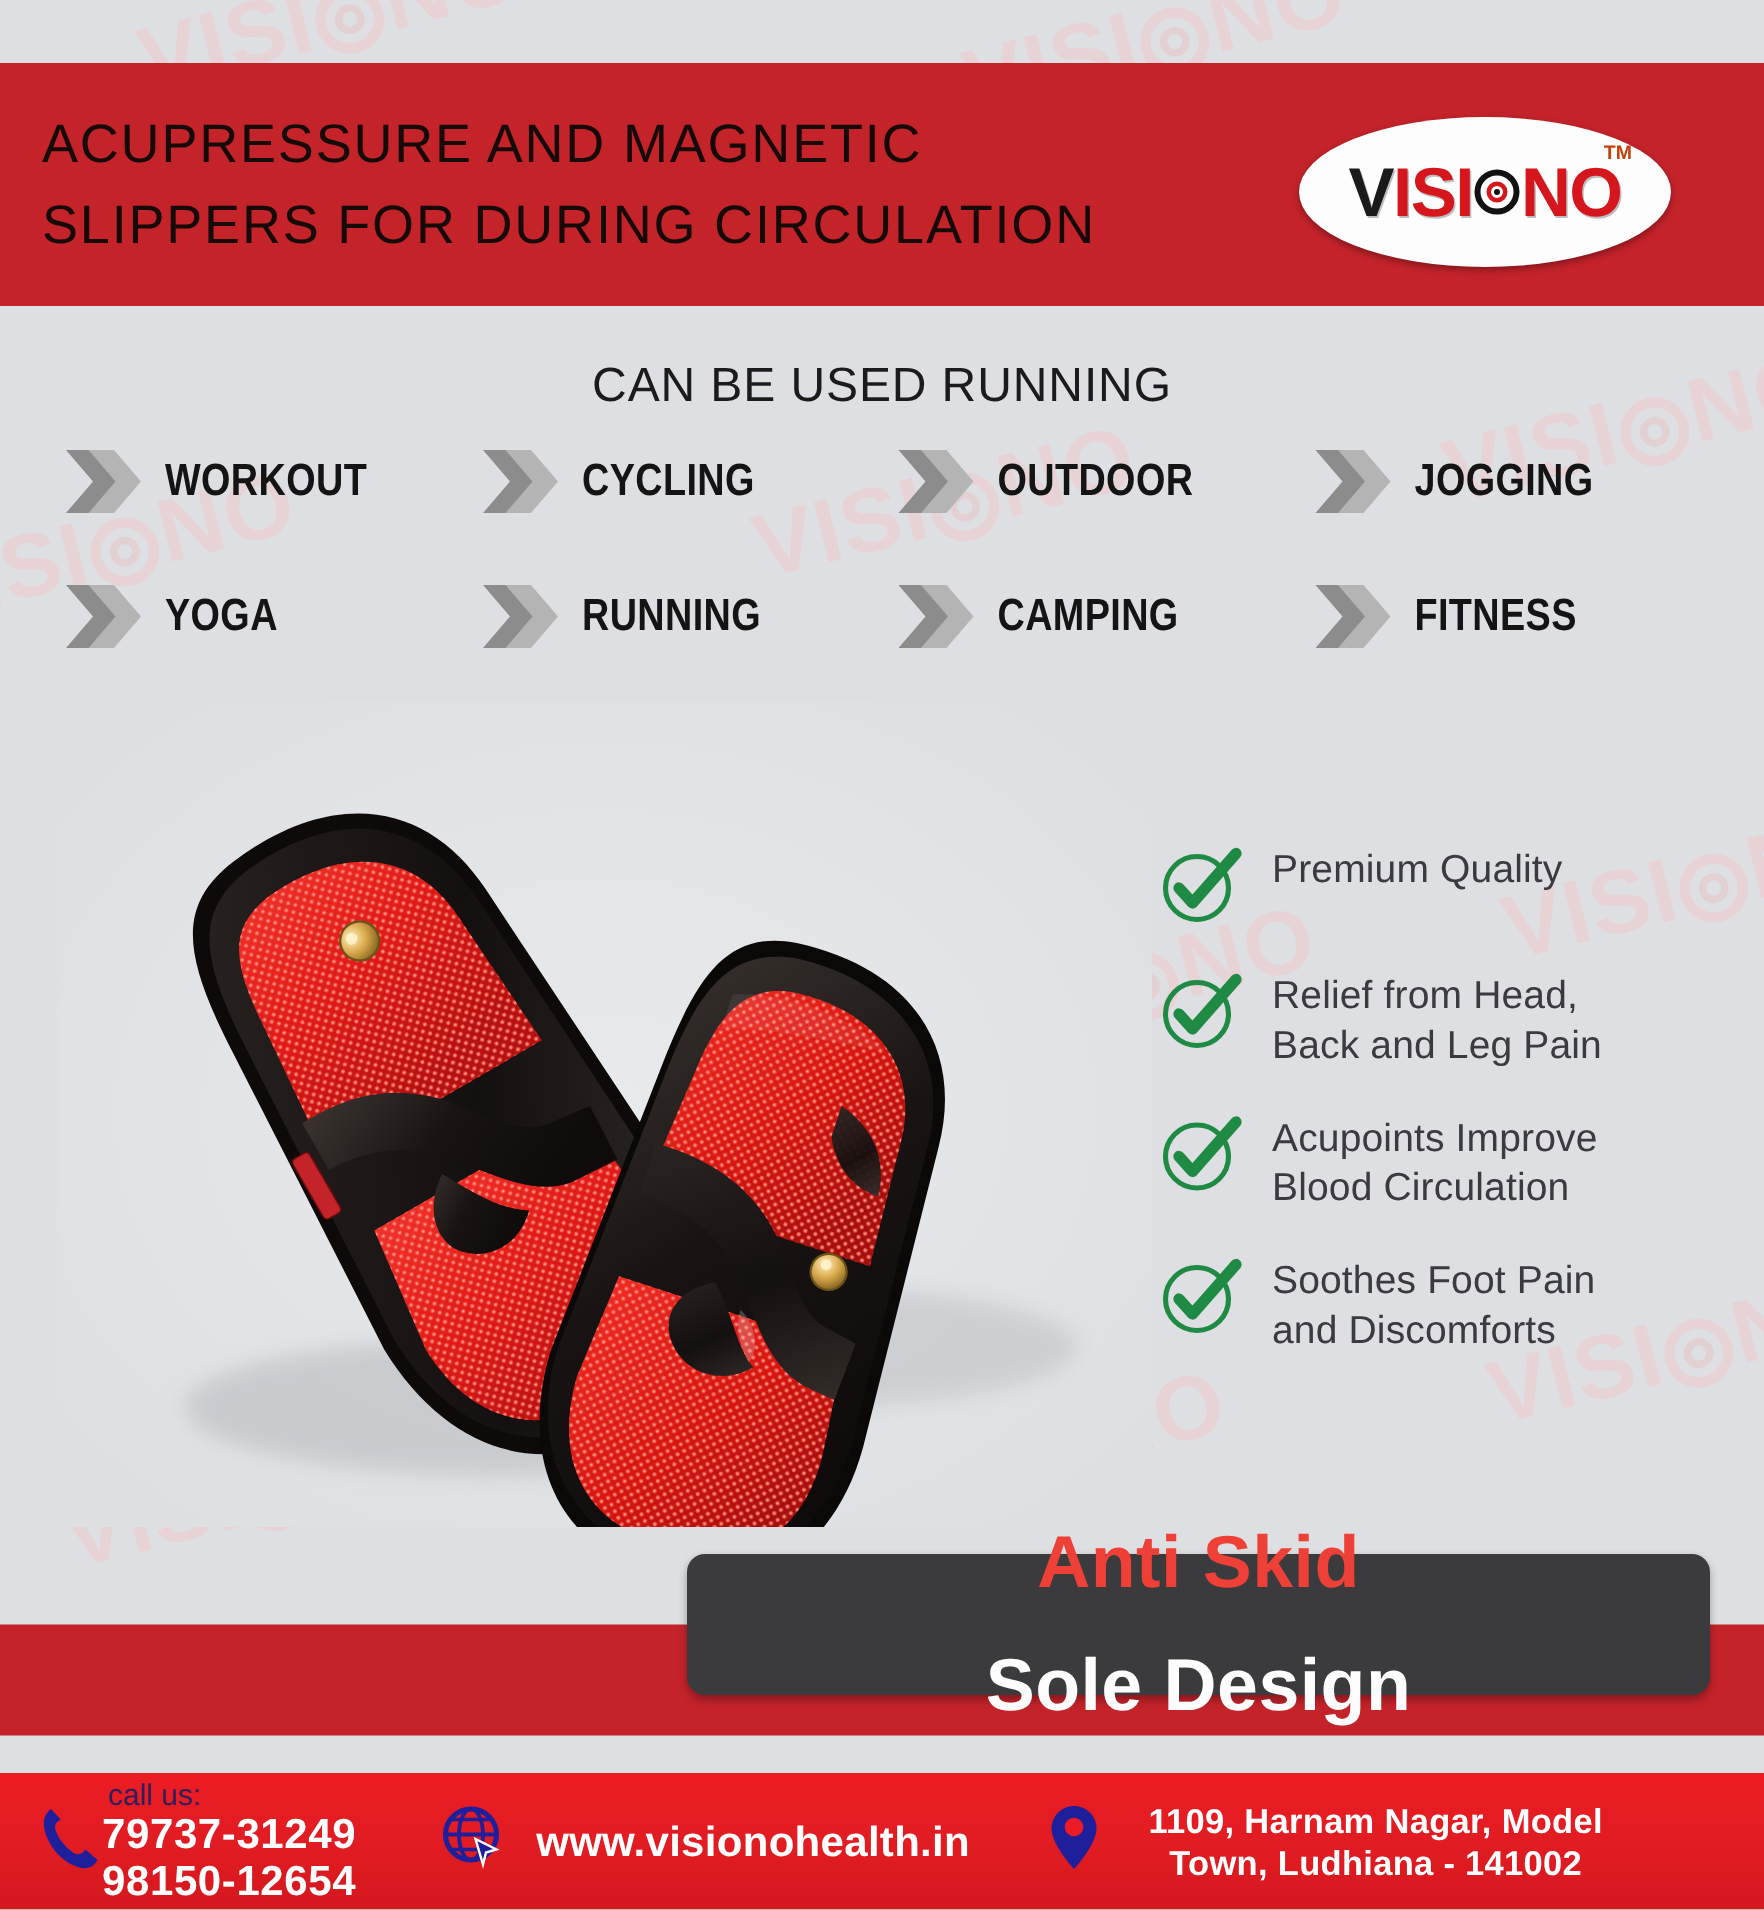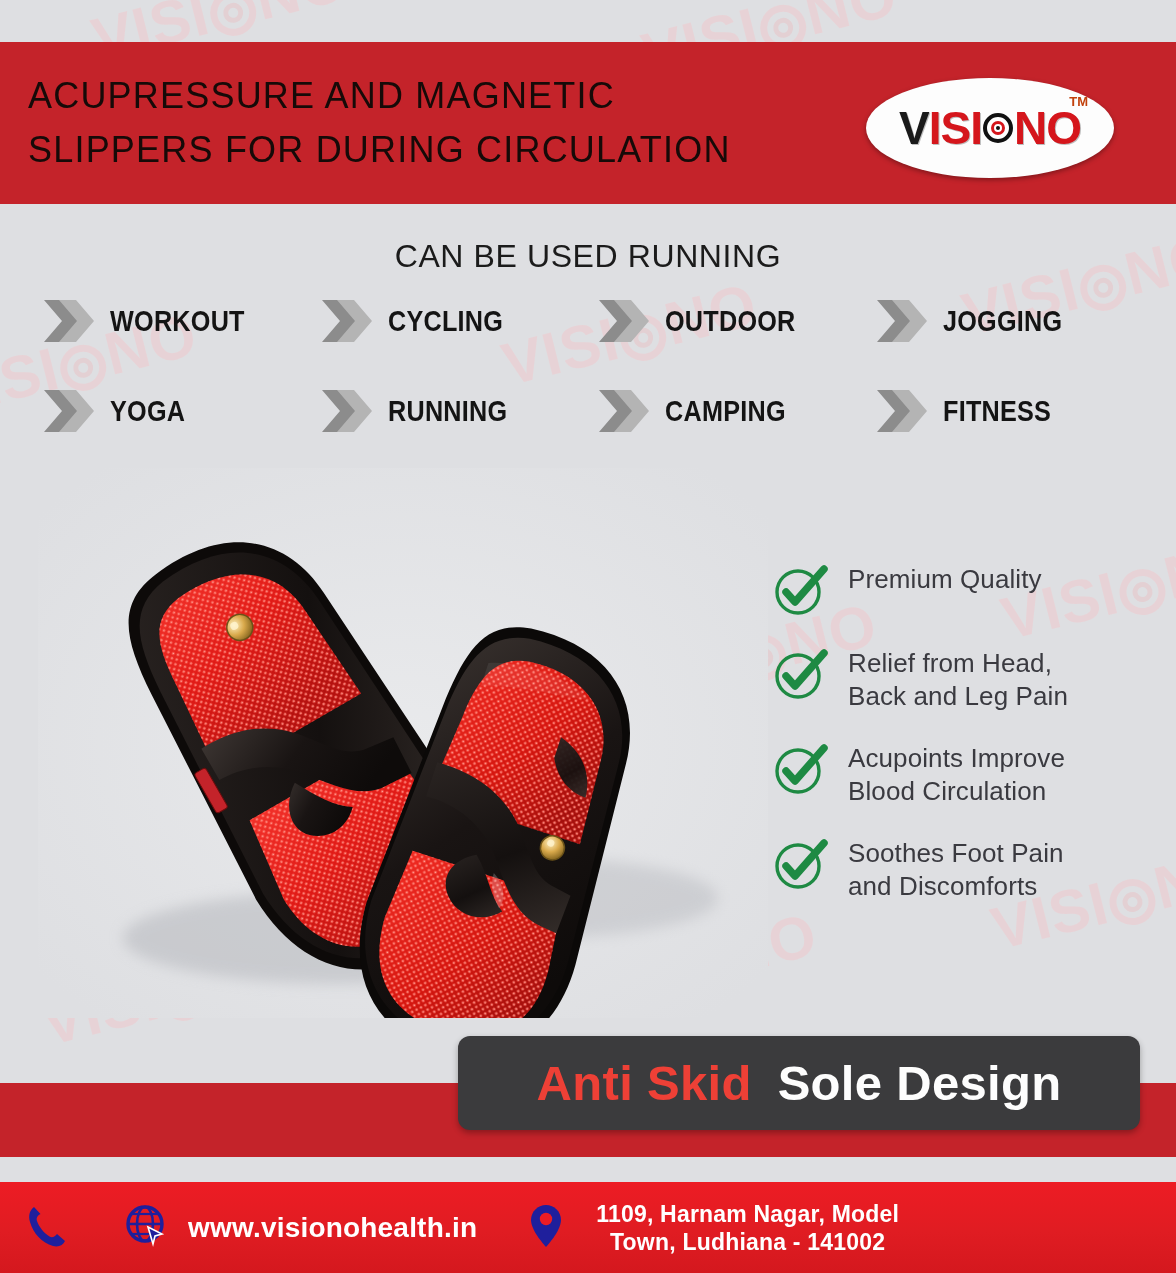--- a/index.html
+++ b/index.html
@@ -123,20 +123,21 @@
     position:absolute; left:0; top:1083px; width:1176px; height:74px;
     background:#c4232a;
   }
   #antiskid-plate {
     position:absolute; left:458px; top:1036px;
     width:682px; height:94px; border-radius:12px;
     background:#3b3b3d;
     box-shadow:0 3px 6px rgba(0,0,0,.3);
     display:flex; align-items:center; justify-content:center;
     gap:26px;
+    flex-direction:column;
   }
   #antiskid-plate span { font-size:49px; font-weight:bold; letter-spacing:.3px; }
   #antiskid-red { color:#ee4036; }
   #antiskid-white { color:#fdfdfd; }
 
   
   #footer-band {
     position:absolute; left:0; top:1182px; width:1176px; height:91px;
     background:linear-gradient(180deg,#ed1c24 0%,#e01c22 55%,#d4181e 100%);
     display:flex; align-items:center;
@@ -443,20 +444,25 @@
   </div>
 
   <div id="footer-band">
 
     <div class="foot-block" id="foot-phone">
       <span class="foot-icon">
         <svg width="44" height="50" viewBox="0 0 44 50">
           <path d="M10 6 C6 9 4 14 6 21 C9 32 18 42 29 45 C35 46.5 39 44 41 40 L33 33 C31 36 28 37 25.5 35.5 C20 32 15 26 13 20 C12 17 13.5 14.5 16.5 13 Z" fill="#1f1f9c"></path>
         </svg>
       </span>
+      <div>
+        <div class="call-us">call us:</div>
+        <div class="phone-num">79737-31249</div>
+        <div class="phone-num">98150-12654</div>
+      </div>
     </div>
 
     <div class="foot-block" id="foot-web">
       <span class="foot-icon">
         <svg width="46" height="46" viewBox="0 0 46 46">
           <circle cx="21" cy="21" r="17" fill="none" stroke="#1f1f9c" stroke-width="3.4"></circle>
           <ellipse cx="21" cy="21" rx="8" ry="17" fill="none" stroke="#1f1f9c" stroke-width="2.6"></ellipse>
           <line x1="4" y1="21" x2="38" y2="21" stroke="#1f1f9c" stroke-width="2.6"></line>
           <line x1="7" y1="11" x2="35" y2="11" stroke="#1f1f9c" stroke-width="2.2"></line>
           <line x1="7" y1="31" x2="35" y2="31" stroke="#1f1f9c" stroke-width="2.2"></line>

